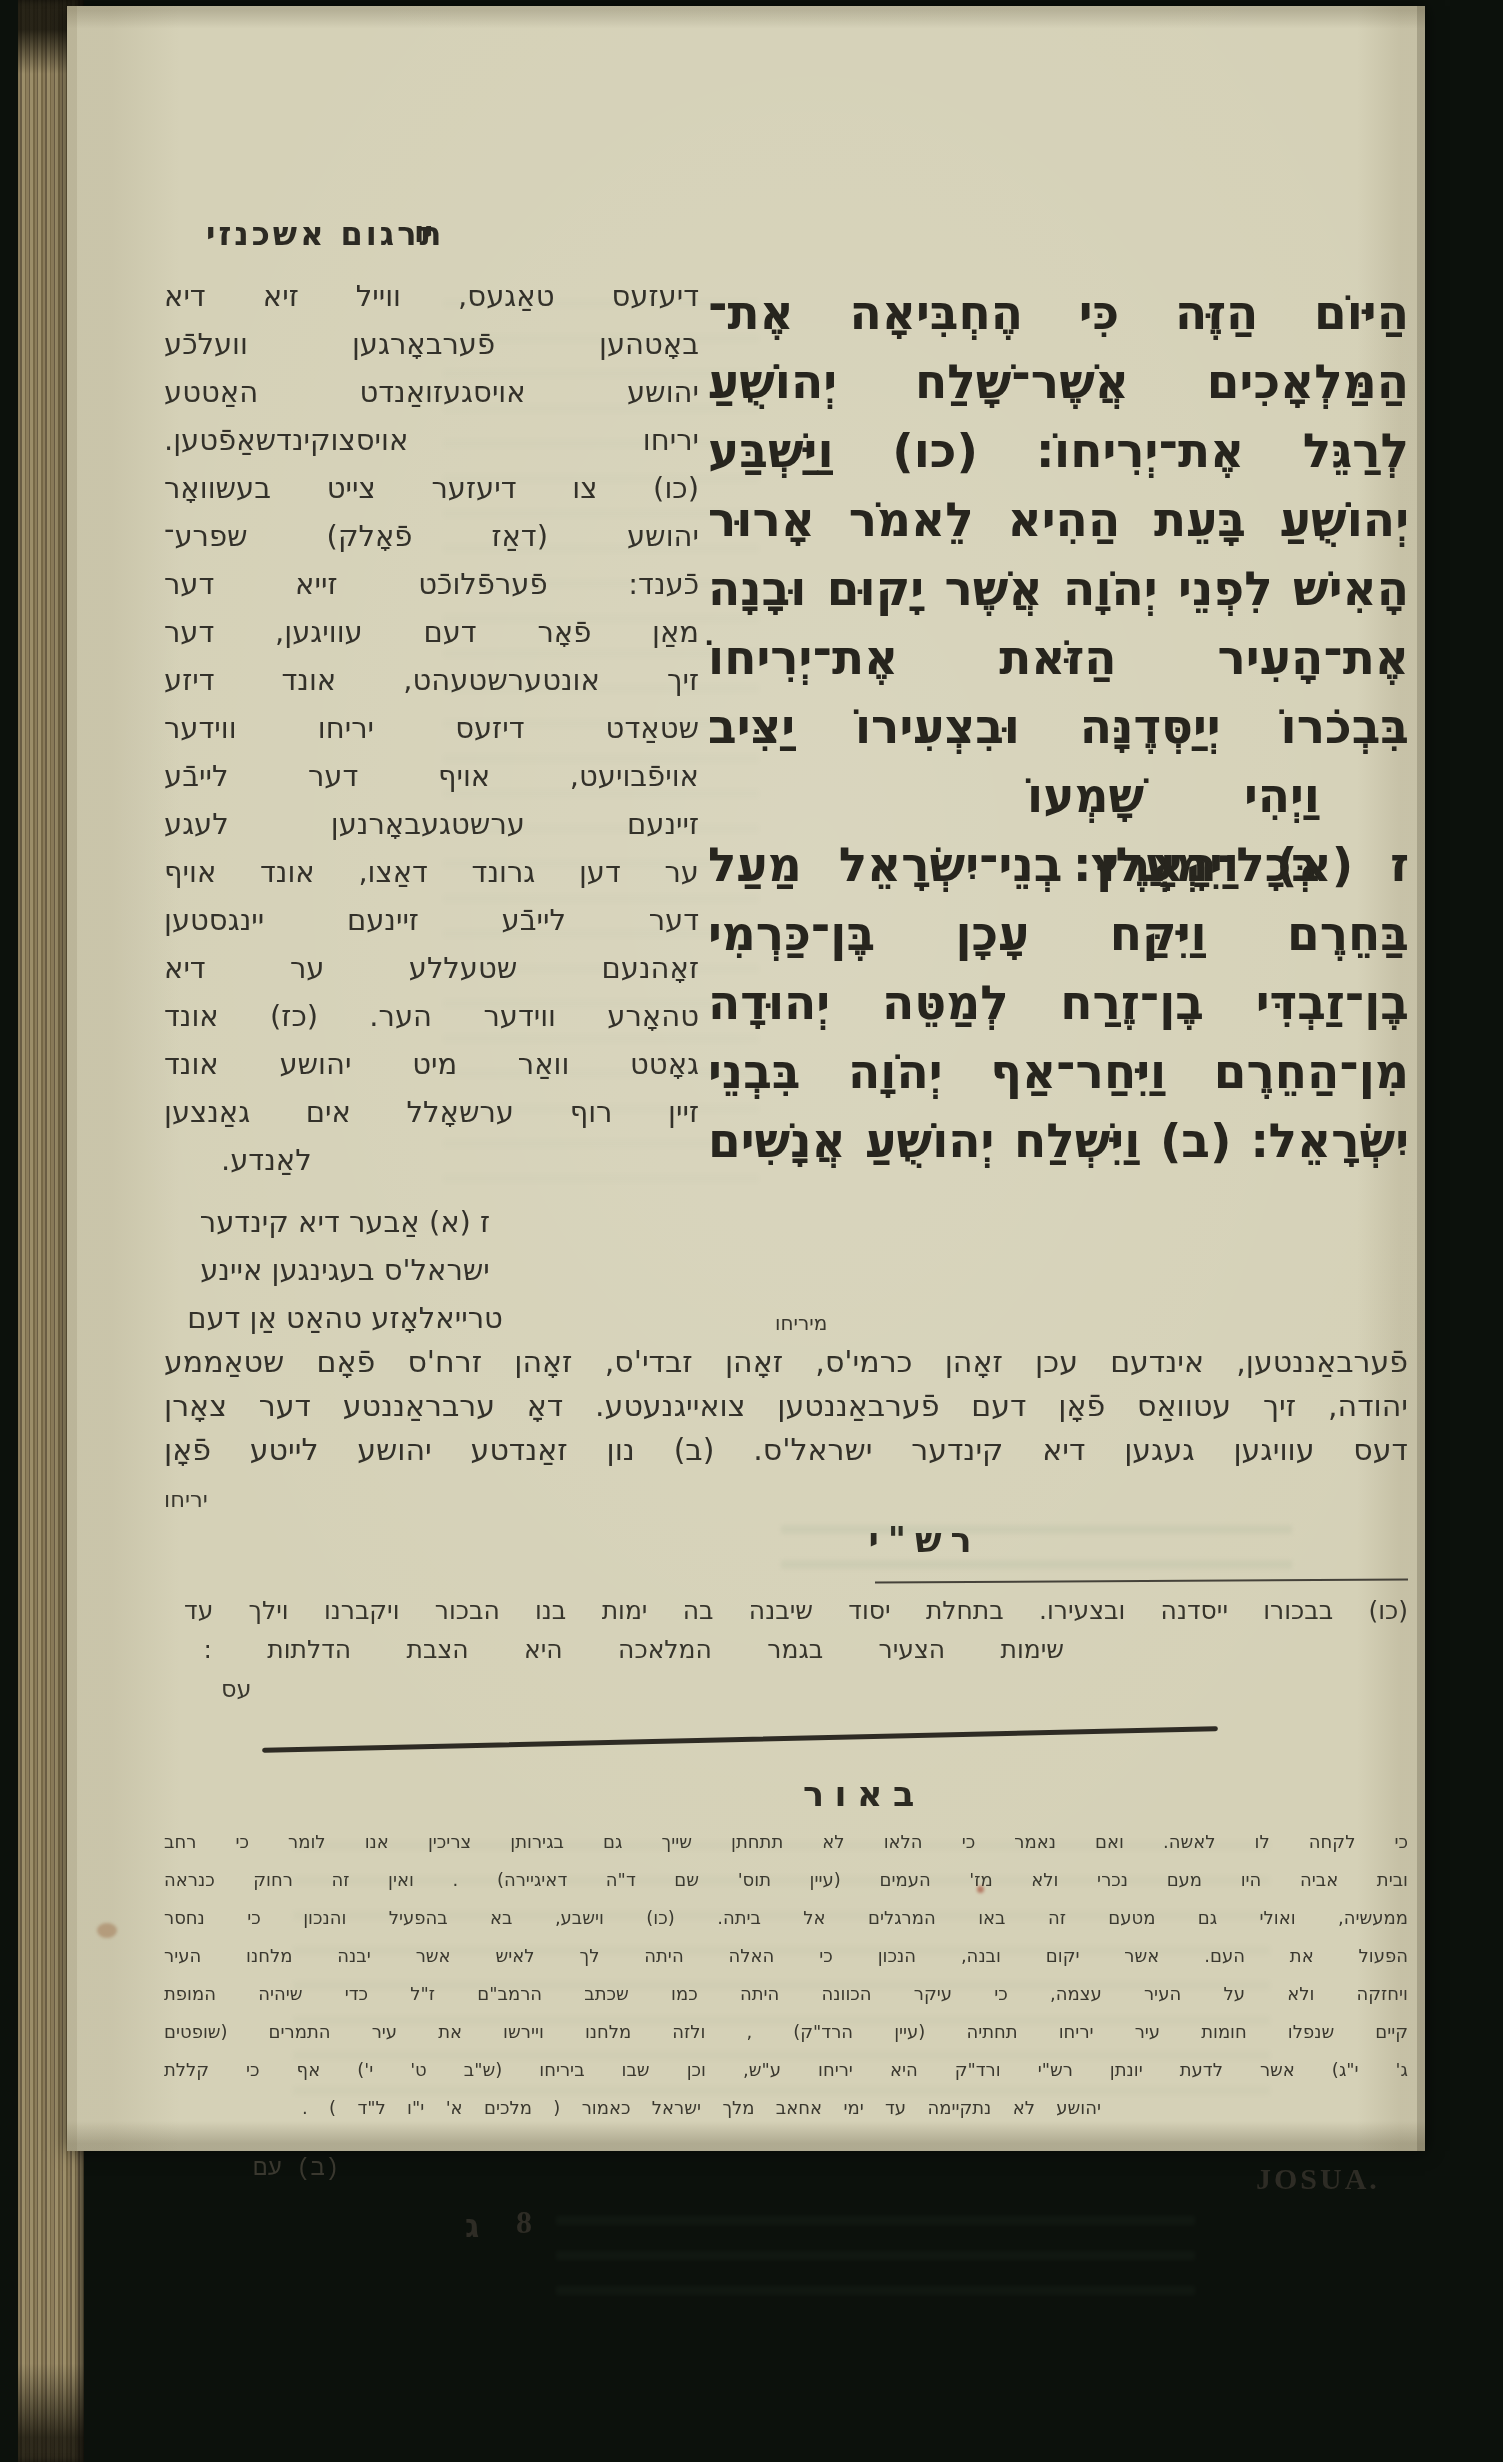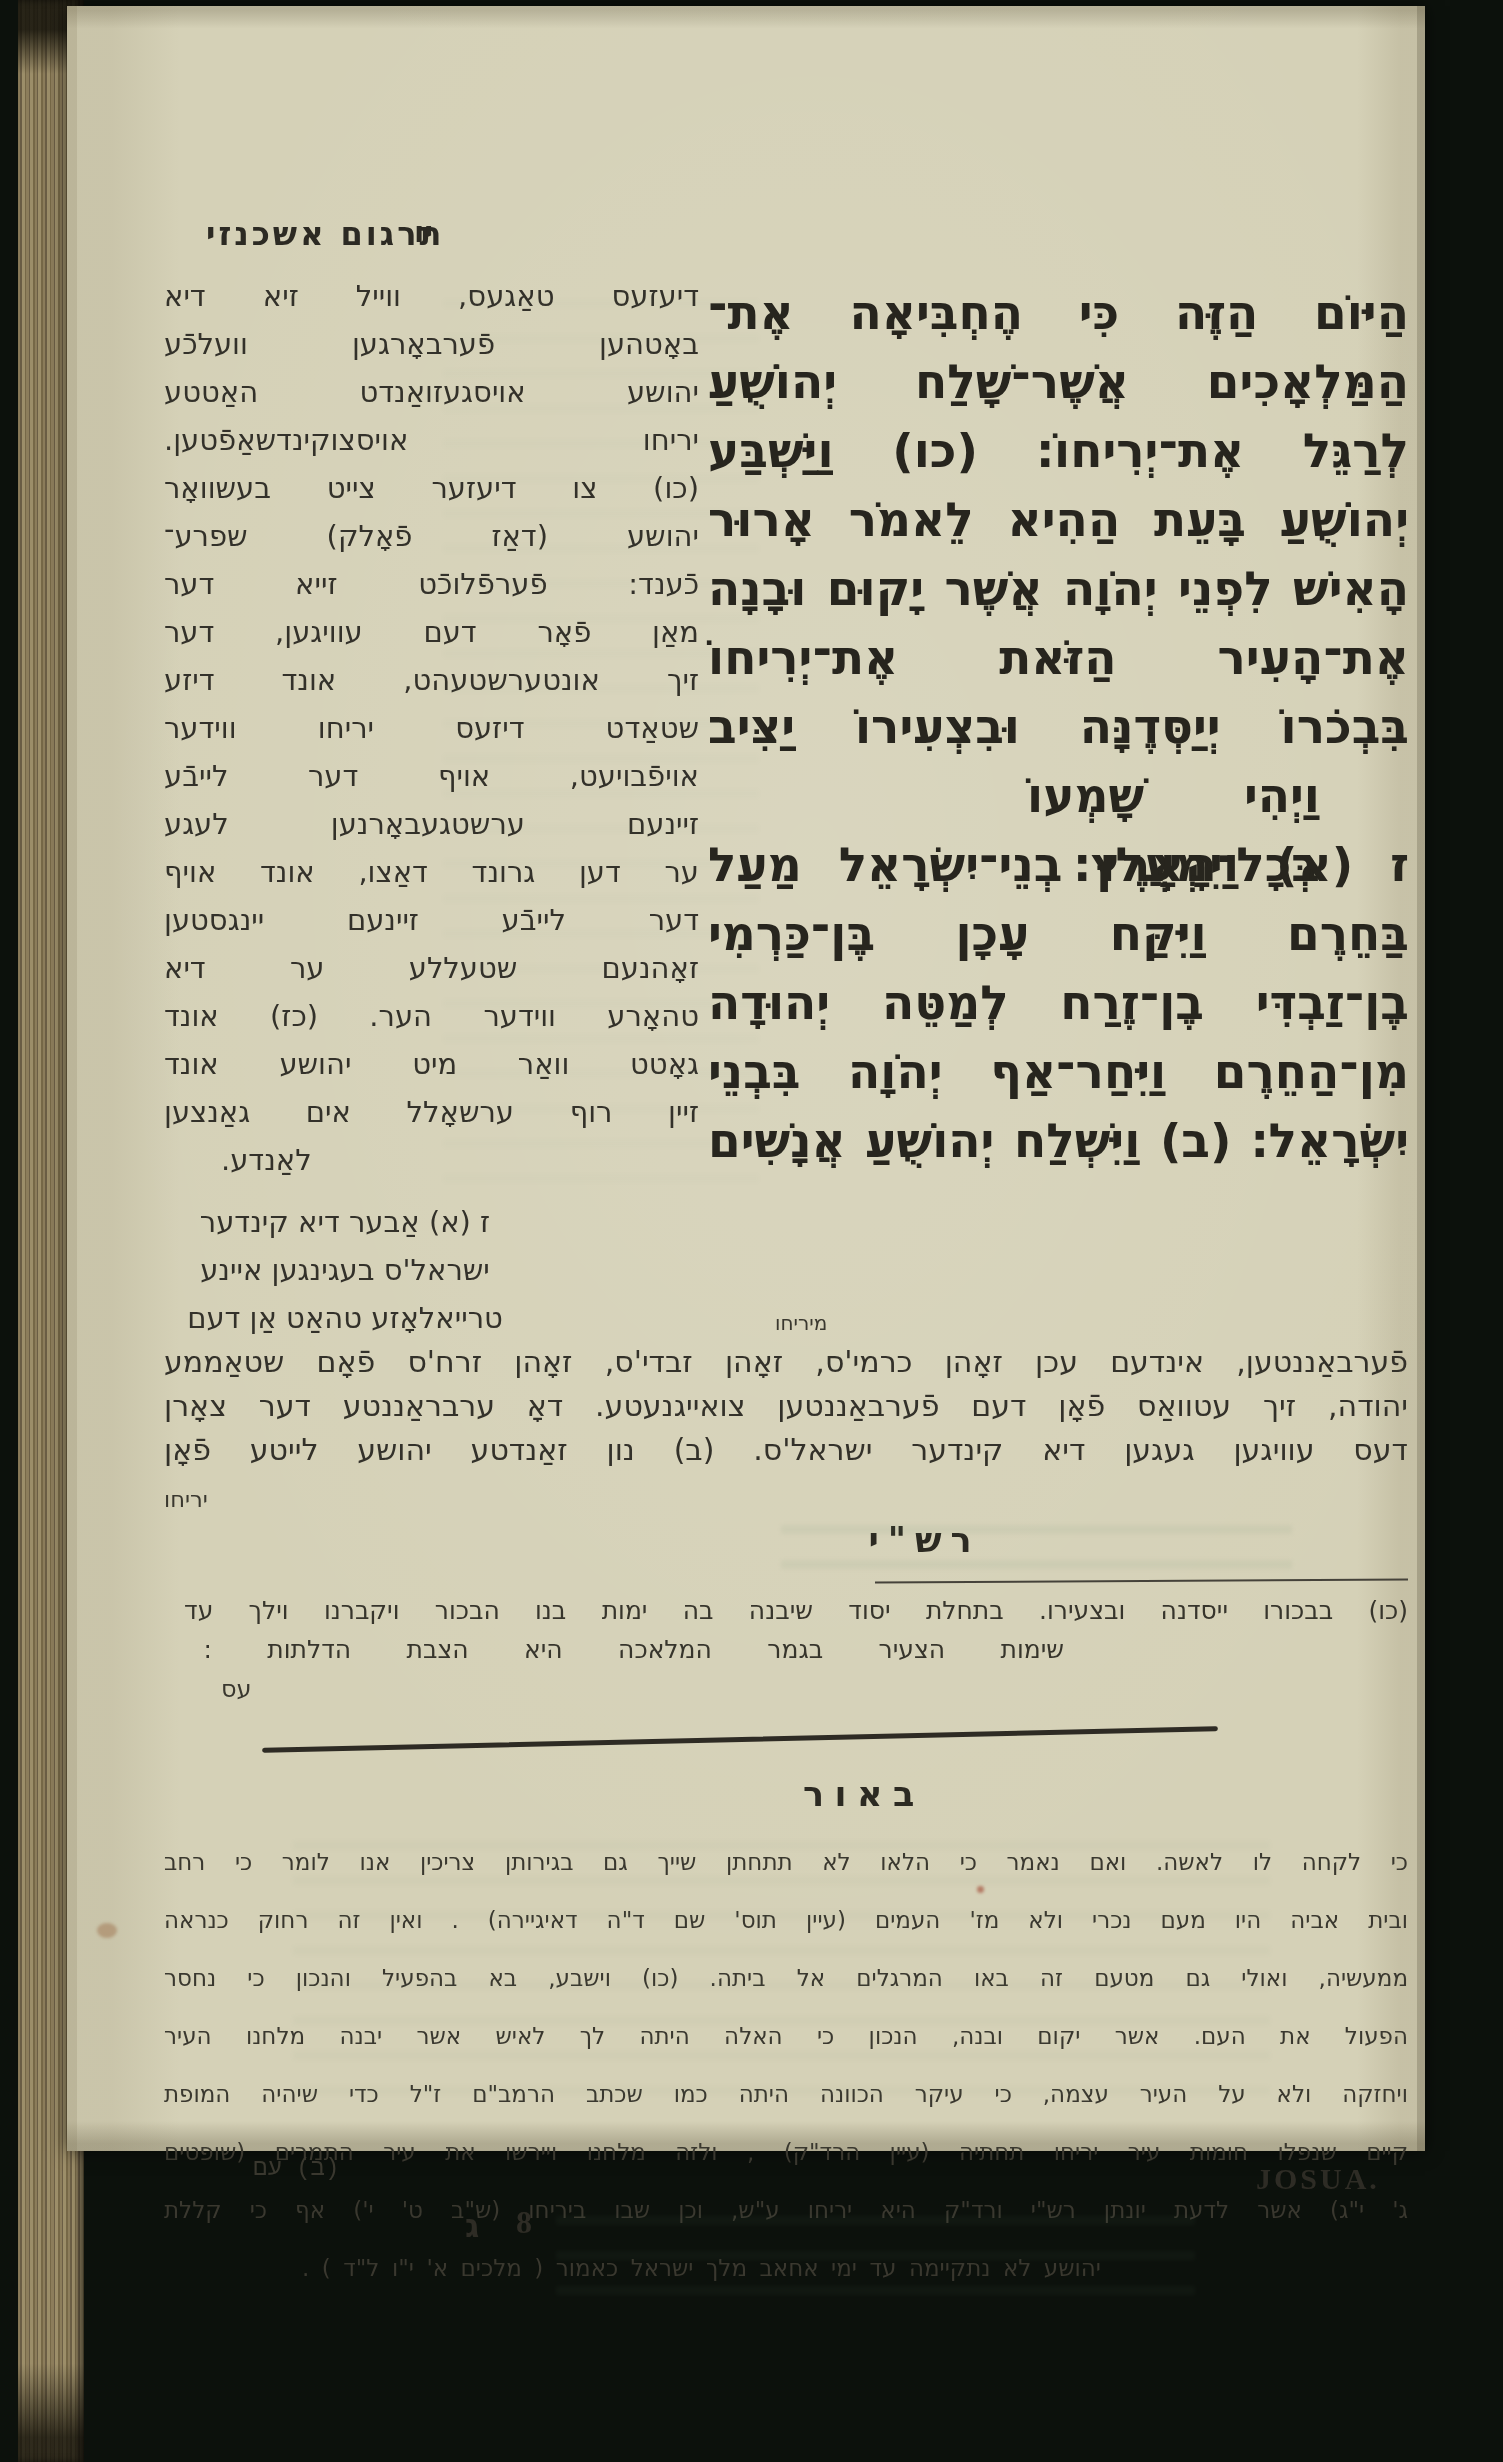--- a/index.html
+++ b/index.html
@@ -64,22 +64,22 @@
   .rashiblock{left:97px;top:1585px;width:1244px;}
   .rl{height:39px;line-height:39px;font-size:25px;color:#37352c;
       text-align:justify;text-align-last:justify;margin-left:20px;}
   .rl2{padding-right:344px;padding-left:19.5px;}
 
   .rule-b{height:5.3px;background:#2e2b24;border-radius:3px;transform:rotate(-1.3deg);}
 
   
   .biurhead{font-size:35px;font-weight:700;letter-spacing:10.5px;color:#2c2a22;text-align:center;width:316px;}
   .biurblock{left:97px;top:1817px;width:1244px;}
-  .bl{height:38px;line-height:38px;font-size:23px;color:#3a382f;
-      text-align:justify;text-align-last:justify;margin-top:20px;}
+  .bl{height:38px;line-height:38px;font-size:18px;color:#3a382f;
+      text-align:justify;text-align-last:justify;}
   .bl8{padding-right:307px;padding-left:138px;}
 
   .josua{font-family:"Liberation Serif", serif;font-size:30px;font-weight:700;
          letter-spacing:3px;color:#2e2c25;}
   .sig{font-size:32px;font-weight:700;color:#2e2c25;}
 
   
   .ghost{
     background:repeating-linear-gradient(180deg, rgba(104,138,108,.30) 0 9px, rgba(0,0,0,0) 9px 35px);
     filter:blur(2.3px);opacity:.28;

